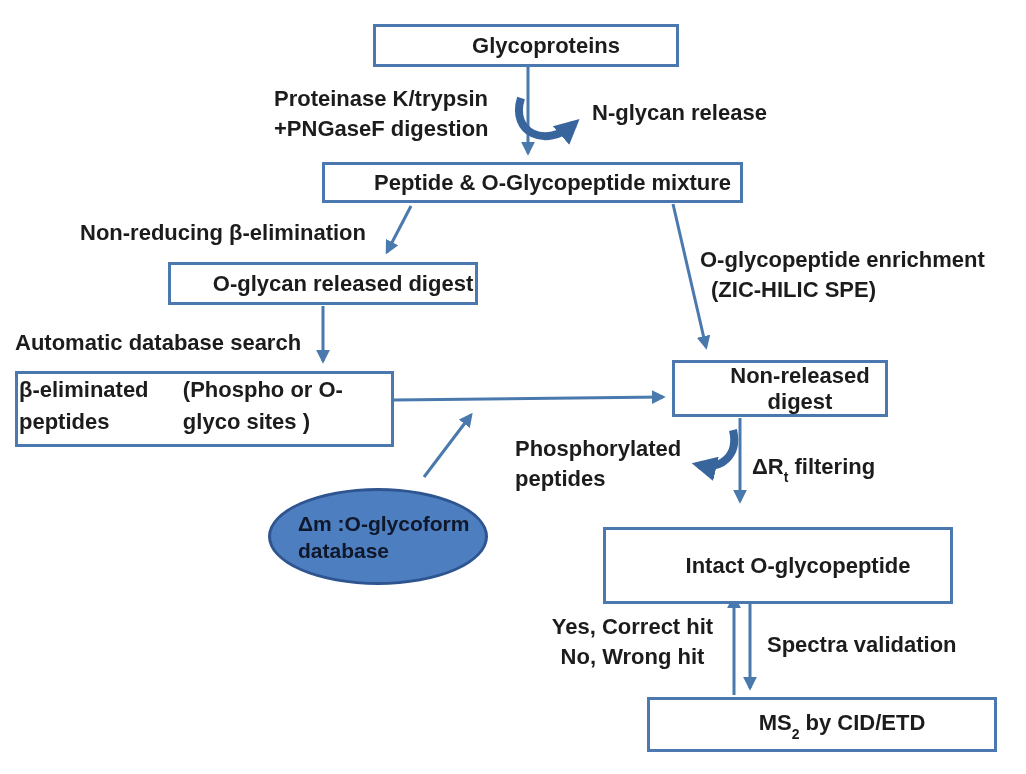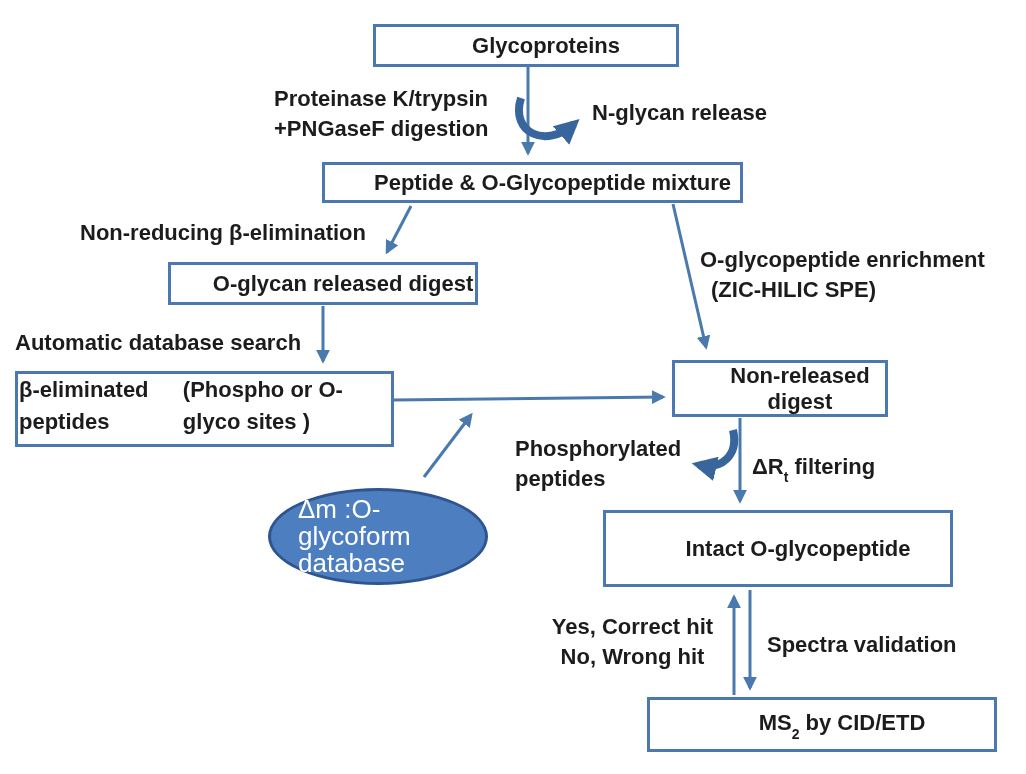--- a/index.html
+++ b/index.html
@@ -46,23 +46,23 @@
     width: 220px; height: 97px;
     background: #4d7ebf;
     border: 3px solid #2e5590;
     border-radius: 50%;
     box-sizing: border-box;
     display: flex;
     flex-direction: column;
     align-items: flex-start;
     justify-content: center;
     padding-left: 27px;
-    color: #ffffff;
-    font-weight: normal;
-    font-size: 26px;
+    color: #0f172a;
+    font-weight: bold;
+    font-size: 21px;
     line-height: 27px;
   }
   sub.small {
     font-size: 14px;
     position: relative;
     bottom: -3px;
     font-weight: bold;
   }
   svg#arrow-layer {
     position: absolute;
@@ -115,21 +115,21 @@
 
   <div class="box left-align" style="left:15px; top:371px; width:379px; height:76px;">
     <span>β-eliminated peptides</span>
     <span>(Phospho or O-glyco sites )</span>
   </div>
 
   <div class="box" style="left:672px; top:360px; width:216px; height:57px;">
     <span>Non-released digest</span>
   </div>
 
-  <div class="box" style="left:603px; top:510px; width:350px; height:77px;">
+  <div class="box" style="left:603px; top:527px; width:350px; height:77px;">
     <span>Intact O-glycopeptide</span>
   </div>
 
   <div class="box" style="left:603px; top:697px; width:350px; height:55px;margin-left:44px;">
     <span><span>MS</span><sub class="small">2</sub><span> by CID/ETD</span></span>
   </div>
 
   <div class="ellipse">
     <span>Δm :O-glycoform</span>
     <span>database</span>

